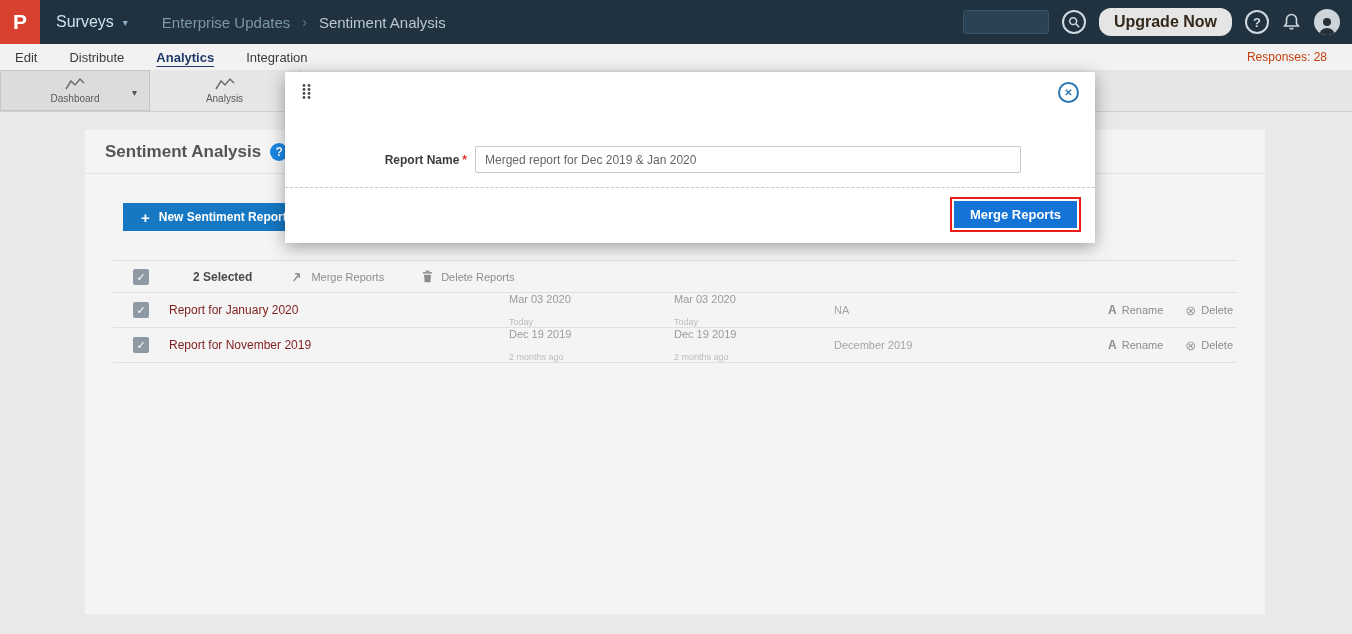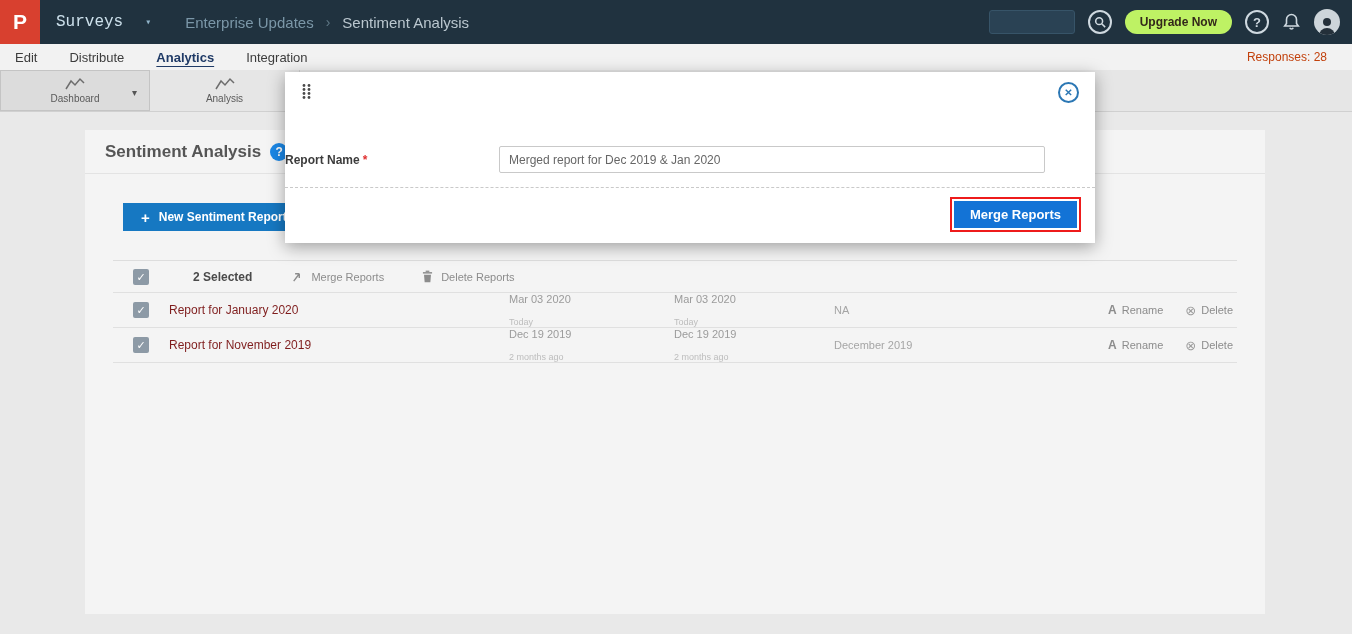--- a/index.html
+++ b/index.html
@@ -2,30 +2,30 @@
 <html><head>
 <meta charset="utf-8">
 <style>
   * { margin:0; padding:0; box-sizing:border-box; }
   body { font-family:"Liberation Sans", sans-serif; background:#cfcfcf; }
   .page { position:relative; width:1352px; height:634px; background:#e9e9e9; overflow:hidden; }
 
   
   .topbar { position:absolute; top:0; left:0; right:0; height:44px; background:#20323f; display:flex; align-items:center; z-index:3; }
   .logo { width:40px; height:44px; background:#d8402f; color:#fff; font-size:21px; font-weight:bold; display:flex; align-items:center; justify-content:center; cursor:pointer; }
-  .product { display:flex; align-items:center; gap:22px; color:#cde1ec; font-size:16px; padding:0 20px 0 16px; cursor:pointer;font-family:Liberation Mono, monospace; }
+  .product { display:flex; align-items:center; gap:9px; color:#cde1ec; font-size:16px; padding:0 20px 0 16px; cursor:pointer; }
   .caret { font-size:10px; color:#8fb3c9; }
   .breadcrumb { display:flex; align-items:center; gap:12px; font-size:15px; margin-left:14px; }
   .crumb-a { color:#7b97a8; cursor:pointer; text-decoration:none; }
   .crumb-sep { color:#5f7886; font-size:14px; }
   .crumb-b { color:#bac7cf; }
   .topbar-right { margin-left:auto; display:flex; align-items:center; gap:13px; padding-right:12px; }
   .tb-search-field { width:86px; height:24px; background:#2a4254; border:1px solid #375468; border-radius:3px; }
   .icon-circle { width:24px; height:24px; border:2px solid #cfd9e0; border-radius:50%; color:#cfd9e0; display:flex; align-items:center; justify-content:center; font-size:13px; font-weight:bold; cursor:pointer; }
-  .upgrade { background:#bef264; color:#33281a; border:none; border-radius:12px; padding:5px 15px; font-size:12px; font-weight:bold; cursor:pointer; }
+  .upgrade { background:#e5e5e5; color:#33281a; border:none; border-radius:12px; padding:5px 15px; font-size:16px; font-weight:bold; cursor:pointer; }
   .avatar { width:26px; height:26px; border-radius:50%; background:#cdd5da; overflow:hidden; display:flex; align-items:flex-end; justify-content:center; cursor:pointer; }
 
   
   .tabsbar { position:absolute; top:44px; left:0; right:0; height:26px; background:#f2f2f2; display:flex; align-items:center; padding:0 25px 0 15px; gap:32px; font-size:13px; color:#3c3c3c; z-index:2; }
   .tab { cursor:pointer; }
   .tab.active { color:#1f3a66; font-weight:bold; text-decoration:underline; text-underline-offset:4px; }
   .responses { margin-left:auto; color:#c2410c; font-size:12px; }
 
   
   .toolbar { position:absolute; top:70px; left:0; right:0; height:42px; background:#e6e6e6; border-bottom:1px solid #d0d0d0; display:flex; z-index:1; }
@@ -61,23 +61,23 @@
   .glyph-a { font-size:12px; font-weight:bold; color:#8c8c8c; }
   .glyph-x { font-size:13px; color:#9a9a9a; }
 
   
   .modal { position:absolute; left:285px; top:72px; width:810px; background:#ffffff; box-shadow:0 4px 16px rgba(0,0,0,.35); z-index:10; }
   .modal-header { position:relative; height:40px; display:flex; align-items:center; justify-content:center; }
   .modal-title { font-size:16px; font-weight:bold; color:#2b3a48; }
   .drag-handle { position:absolute; left:16px; top:11px; cursor:move; }
   .modal-close { position:absolute; right:16px; top:10px; width:21px; height:21px; border:2px solid #2b77b4; border-radius:50%; color:#2b77b4; font-size:10px; font-weight:bold; display:flex; align-items:center; justify-content:center; cursor:pointer; background:#fff; }
   .modal-form { display:flex; align-items:center; margin:34px 0 14px 0; }
-  .field-label { width:182px; font-size:12px; font-weight:bold; color:#3c3c3c; flex:none; }
+  .field-label { width:182px; text-align:right; font-size:12px; font-weight:bold; color:#3c3c3c; flex:none; }
   .req { color:#e03030; margin-left:3px; }
-  .report-input { margin-left:32px; width:546px; height:27px; border:1px solid #c9c9c9; border-radius:2px; padding:8px 9px; font-size:12px; color:#666; font-family:"Liberation Sans", sans-serif; }
+  .report-input { margin-left:8px; width:546px; height:27px; border:1px solid #c9c9c9; border-radius:2px; padding:8px 9px; font-size:12px; color:#666; font-family:"Liberation Sans", sans-serif; }
   .modal-footer { border-top:1px dashed #c9c9c9; padding:9px 14px 11px; display:flex; justify-content:flex-end; }
   .annotation { border:2px solid #ee1b1b; padding:2px; }
   .merge-btn { background:#1373d6; color:#fff; border:none; font-size:13px; font-weight:bold; padding:6px 16px; cursor:pointer; font-family:"Liberation Sans", sans-serif; }
 
   svg { display:block; }
 </style>
 </head>
 <body>
 
 <div class="page">

